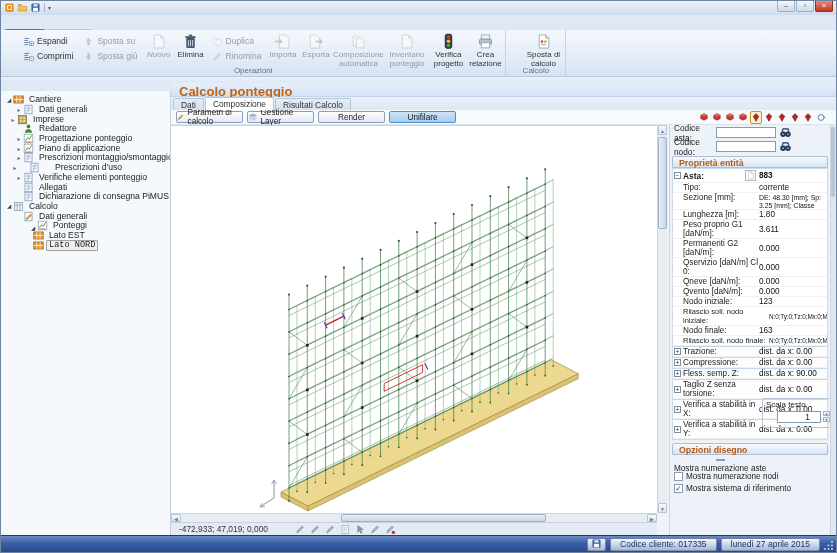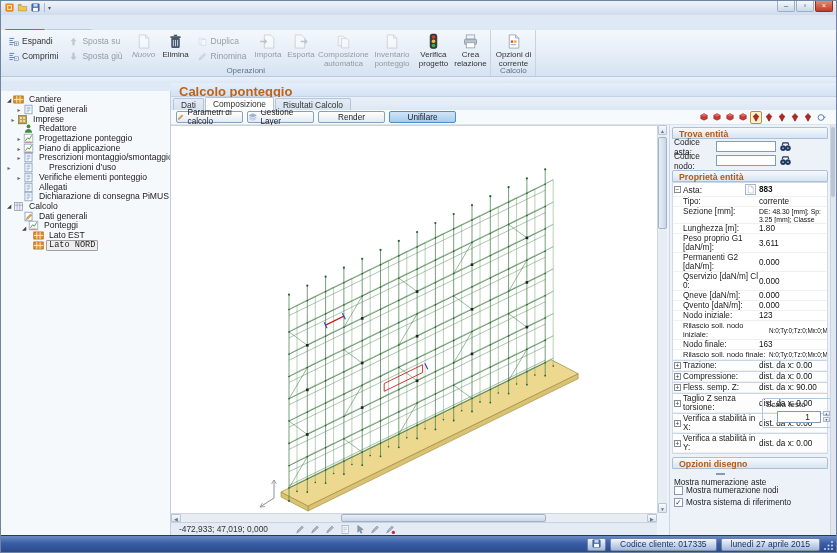--- a/index.html
+++ b/index.html
@@ -19,21 +19,21 @@
 .wbtn.close{background:linear-gradient(#e98a70,#c0392b);color:#fff;border-color:#8a3015}
 
 
 .tabrow{position:absolute;top:28px;left:0;right:0;height:15px;background:linear-gradient(#dce7f3,#d0ddee);border-bottom:1px solid #b9c8da;display:flex;align-items:flex-end}
 .filebtn{width:42px;height:14px;margin-left:3px;background:linear-gradient(#f9b44a,#e8860a);border:1px solid #b06a10;border-bottom:none;border-radius:3px 3px 0 0;color:#fff;font-size:9px;font-weight:bold;text-align:center;line-height:13px}
 .rtab{padding:0 10px;height:14px;line-height:13px;font-size:9px;color:#333}
 .rtab.active{background:linear-gradient(#fdfefe,#eef4fa);border:1px solid #b9c8da;border-bottom:none;border-radius:2px 2px 0 0;font-weight:normal}
 
 
 .ribbon{position:absolute;top:29px;left:0;right:0;height:47px;background:linear-gradient(#f4f8fc,#e3ecf7 60%,#d6e3f2);display:flex;border-bottom:1px solid #b9c8da}
-.rgroup{position:relative;height:100%;border-right:1px solid #c6d3e3;display:flex;align-items:flex-start;padding:1px 2px 10px 2px}
+.rgroup{position:relative;height:100%;border-right:1px solid #c6d3e3;display:flex;align-items:flex-start;padding:1px 2px 10px 17px}
 .rgl{position:absolute;bottom:0;left:0;right:0;text-align:center;font-size:8px;color:#60718a;height:10px}
 .rstack{display:flex;flex-direction:column;gap:1px;margin:3px 1px 0 1px}
 .sbtn{display:flex;align-items:center;gap:3px;height:14px;padding:0 3px;font-size:8.5px;color:#333;border:1px solid transparent;border-radius:2px}
 .bbtn{display:flex;flex-direction:column;align-items:center;margin:1px 0;height:43px;font-size:8px;line-height:8.5px;text-align:center;color:#333;border-radius:2px;padding-top:1px}
 .bbtn .blabel{margin-top:1px}
 .dis{opacity:.45;filter:grayscale(.9)}
 
 .band{position:absolute;top:76px;left:0;right:0;height:6px;background:linear-gradient(#eaf1fa,#dde8f4)}
 
 
@@ -80,21 +80,21 @@
 .flab{width:42px;flex:none;color:#222}
 .finput{width:60px;height:11px;border:1px solid #7f9db9;background:#fff;font-size:8px;padding:0 2px;font-family:"Liberation Sans",sans-serif}
 .fbin{margin-left:3px;display:flex}
 .pgrid{margin:0 8px 0 2px;background:#fff;border:1px solid #d0dae6}
 .prow{display:flex;align-items:center;border-bottom:1px solid #f0f0f0;min-height:10px;overflow:hidden}
 .pexp{flex:none;width:7px;height:7px;border:1px solid #848c98;background:#fff;font-size:6.5px;line-height:5.5px;text-align:center;margin:0 2px 0 1px;color:#333}
 .pindent{flex:none;width:10px}
 .plab{flex:none;width:76px;color:#222;font-size:8.2px}
 .pval{flex:1;color:#111;font-size:8.2px}
 .prow.entity{height:14px}
-.prow.entity .plab{font-weight:normal;width:62px;font-size:8.4px}
+.prow.entity .plab{font-weight:bold;width:62px;font-size:8.4px}
 .prow.entity .pval{font-weight:bold}
 .picobox{flex:none;width:11px;height:11px;border:1px solid #aab6c6;background:#fff;margin-right:3px;display:flex;align-items:center;justify-content:center}
 .prow.tall{height:17px;align-items:flex-start}
 .prow.tall .pval{font-size:6.9px;line-height:8px;padding-top:1px}
 .prow.wide .plab{width:86px;font-size:7.5px}
 .prow.wide .pval{font-size:6.4px;letter-spacing:-.1px}
 .prow.check{border-top:1px solid #c6d7ea;background:#fdfdfd}
 .prow.check .plab{width:76px}
 .chk{display:flex;align-items:center;gap:3px;position:absolute;height:10px;font-size:8.2px;color:#222}
 .chkbox{width:9px;height:9px;border:1px solid #8a9ab0;background:#fff;font-size:7.5px;line-height:8px;text-align:center;color:#333}
@@ -269,21 +269,21 @@
       </div>
       <div class="rgroup">
         <div class="bbtn" style="width: 40px;">
           <svg width="17" height="17" viewBox="0 0 16 16">
             <path d="M4 1.8h6l3 3v9.4H4z" fill="#fff" stroke="#94a2b4" stroke-width=".8"></path>
             <path d="M10 1.8v3h3" fill="none" stroke="#94a2b4" stroke-width=".8"></path>
             <rect x="5.5" y="7" width="2.2" height="2.2" fill="#d84a30"></rect>
             <rect x="8.6" y="7" width="2.2" height="2.2" fill="#eaa42a"></rect>
             <path d="M5.5 11h5" stroke="#8898aa" stroke-width=".8"></path>
           </svg>
-          <span class="blabel">Opzioni di corrente</span>
+          <span class="blabel">Sposta di calcolo</span>
         </div>
         <div class="rgl">Calcolo</div>
       </div>
     </div>
 
   <div class="band"></div>
 
   <div class="sidebar" id="tree">
       <div class="trow" style="padding-left: 4px;">
         <span class="texp exp">◢</span>
@@ -350,21 +350,21 @@
       <div class="trow" style="padding-left: 14px;">
         <span class="texp">▸</span>
         <span class="tico">
           <svg width="11" height="11" viewBox="0 0 14 14">
             <rect x="2.5" y="1.5" width="9" height="11" fill="#fff" stroke="#6a8ab5" stroke-width=".9"></rect>
             <path d="M4.5 4h5M4.5 6h5M4.5 8h5M4.5 10h3" stroke="#7a9ac2" stroke-width=".9"></path>
           </svg>
         </span>
         <span class="tlabel">Prescrizioni montaggio/smontaggio</span>
       </div>
-      <div class="trow" style="padding-left: 4px; gap: 10px;">
+      <div class="trow" style="padding-left: 10px; gap: 10px;">
         <span class="texp">▸</span>
         <span class="tico">
           <svg width="11" height="11" viewBox="0 0 14 14">
             <rect x="2.5" y="1.5" width="9" height="11" fill="#fff" stroke="#6a8ab5" stroke-width=".9"></rect>
             <path d="M4.5 4h5M4.5 6h5M4.5 8h5M4.5 10h3" stroke="#7a9ac2" stroke-width=".9"></path>
           </svg>
         </span>
         <span class="tlabel">Prescrizioni d'uso</span>
       </div>
       <div class="trow" style="padding-left: 14px;">
@@ -410,21 +410,21 @@
       <div class="trow" style="padding-left: 14px;">
         <span class="texp"></span>
         <span class="tico">
           <svg width="11" height="11" viewBox="0 0 14 14">
             <rect x="2.5" y="1.5" width="9" height="11" fill="#fff" stroke="#6a8ab5" stroke-width=".9"></rect>
             <path d="M4 11l1-2.6 4.5-4.5 1.6 1.6L6.6 10z" fill="#e8a33d" stroke="#8a6a20" stroke-width=".5"></path>
           </svg>
         </span>
         <span class="tlabel">Dati generali</span>
       </div>
-      <div class="trow" style="padding-left: 19px; align-items: flex-end;">
+      <div class="trow" style="padding-left: 28px; align-items: flex-end;">
         <span class="texp exp">◢</span>
         <span class="tico">
           <svg width="11" height="11" viewBox="0 0 14 14">
             <rect x="1.5" y="1.5" width="11" height="11" fill="#fff" stroke="#8899aa" stroke-width=".9"></rect>
             <path d="M3 10l3-4 2 2 3-5" stroke="#3a8a3a" stroke-width="1.1" fill="none"></path>
             <path d="M3 11.5h8" stroke="#c04040" stroke-width=".9"></path>
           </svg>
         </span>
         <span class="tlabel">Ponteggi</span>
       </div>
@@ -1019,21 +1019,20 @@
           <span class="ctool">
             <svg width="11" height="11" viewBox="0 0 16 16">
               <path d="M2.5 13l1.6-4 6-6 2 2-6 6z" fill="#aab6c6" stroke="#66788c" stroke-width=".7"></path>
               <circle cx="12.2" cy="12.2" r="2.4" fill="#c23428"></circle>
             </svg>
           </span>
         </span>
     </div>
 
     <div class="right-panel">
-      <div class="sechead" style="margin-top:2px">Trova entità</div>
       <div class="frow">
         <span class="flab">Codice asta:</span>
         <input class="finput" value="" style="">
         <span class="fbin">
             <svg width="13" height="13" viewBox="0 0 16 16">
               <circle cx="5" cy="10" r="3.4" fill="#20375e"></circle>
               <circle cx="11" cy="10" r="3.4" fill="#20375e"></circle>
               <path d="M4 6l1-2.5h6L12 6" fill="none" stroke="#20375e" stroke-width="1.6"></path>
               <circle cx="5" cy="10" r="1.2" fill="#8fa6c8"></circle>
               <circle cx="11" cy="10" r="1.2" fill="#8fa6c8"></circle>

